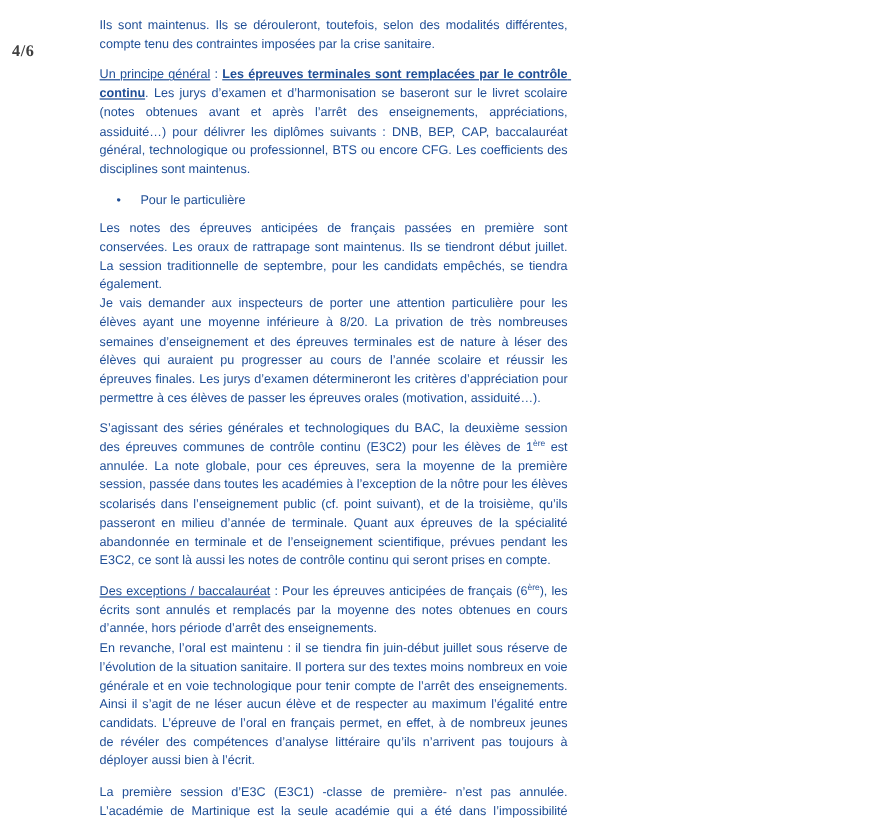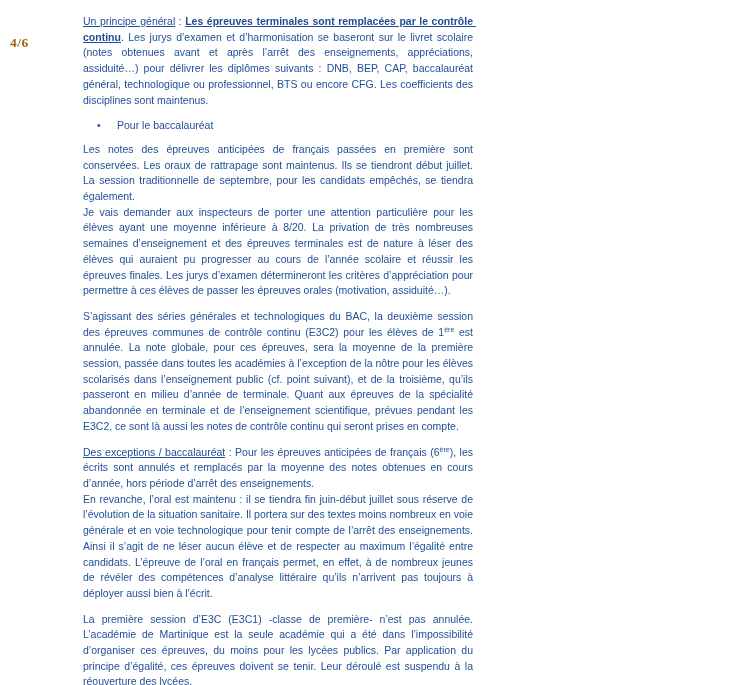--- a/index.html
+++ b/index.html
@@ -11,21 +11,21 @@
     font-family: "Liberation Sans", sans-serif;
     overflow: hidden;
   }
   .page-num {
     position: absolute;
     left: 10px;
     top: 35px;
     font-family: "Liberation Serif", serif;
     font-weight: bold;
     font-size: 13.5px;
-    color: #a16207;
+    color: #404040;
     letter-spacing: 0.5px;
   }
   .content {
     position: absolute;
     left: 83px;
     top: 14px;
     width: 390px;
     color: #1f4e96;
     font-size: 10.5px;
     line-height: 15.7px;
@@ -49,24 +49,25 @@
   .bullet-marker { display: inline-block; width: 20px; }
 </style>
 </head>
 <body>
 
 <div class="page">
   <div class="page-num">4/6</div>
 
   <div class="content">
 
+    <p class="para"><span>Ils sont maintenus. Ils se dérouleront, toutefois, selon des modalités différentes, compte tenu des contraintes imposées par la crise sanitaire.</span></p>
 
     <p class="para"><span class="u">Un principe général</span><span> : </span><span class="u b">Les épreuves terminales sont remplacées par le contrôle continu</span><span>. Les jurys d’examen et d’harmonisation se baseront sur le livret scolaire (notes obtenues avant et après l’arrêt des enseignements, appréciations, assiduité…) pour délivrer les diplômes suivants : DNB, BEP, CAP, baccalauréat général, technologique ou professionnel, BTS ou encore CFG. Les coefficients des disciplines sont maintenus.</span></p>
 
-    <div class="bullet-row"><span class="bullet-marker">•</span><span>Pour le baccalauréat</span></div>
+    <div class="bullet-row"><span class="bullet-marker">•</span><span>Pour le particulière</span></div>
 
     <p class="para"><span>Les notes des épreuves anticipées de français passées en première sont conservées. Les oraux de rattrapage sont maintenus. Ils se tiendront début juillet. La session traditionnelle de septembre, pour les candidats empêchés, se tiendra également.
 Je vais demander aux inspecteurs de porter une attention particulière pour les élèves ayant une moyenne inférieure à 8/20. La privation de très nombreuses semaines d’enseignement et des épreuves terminales est de nature à léser des élèves qui auraient pu progresser au cours de l’année scolaire et réussir les épreuves finales. Les jurys d’examen détermineront les critères d’appréciation pour permettre à ces élèves de passer les épreuves orales (motivation, assiduité…).</span></p>
 
     <p class="para"><span>S’agissant des séries générales et technologiques du BAC, la deuxième session des épreuves communes de contrôle continu (E3C2) pour les élèves de 1</span><span class="sup">ère</span><span> est annulée. La note globale, pour ces épreuves, sera la moyenne de la première session, passée dans toutes les académies à l’exception de la nôtre pour les élèves scolarisés dans l’enseignement public (cf. point suivant), et de la troisième, qu’ils passeront en milieu d’année de terminale. Quant aux épreuves de la spécialité abandonnée en terminale et de l’enseignement scientifique, prévues pendant les E3C2, ce sont là aussi les notes de contrôle continu qui seront prises en compte.</span></p>
 
     <p class="para"><span class="u">Des exceptions / baccalauréat</span><span> : Pour les épreuves anticipées de français (6</span><span class="sup">ère</span><span>), les écrits sont annulés et remplacés par la moyenne des notes obtenues en cours d’année, hors période d’arrêt des enseignements.
 En revanche, l’oral est maintenu : il se tiendra fin juin-début juillet sous réserve de l’évolution de la situation sanitaire. Il portera sur des textes moins nombreux en voie générale et en voie technologique pour tenir compte de l’arrêt des enseignements. Ainsi il s’agit de ne léser aucun élève et de respecter au maximum l’égalité entre candidats. L’épreuve de l’oral en français permet, en effet, à de nombreux jeunes de révéler des compétences d’analyse littéraire qu’ils n’arrivent pas toujours à déployer aussi bien à l’écrit.</span></p>
 
     <p class="para"><span>La première session d’E3C (E3C1) -classe de première- n’est pas annulée. L’académie de Martinique est la seule académie qui a été dans l’impossibilité d’organiser ces épreuves, du moins pour les lycées publics. Par application du principe d’égalité, ces épreuves doivent se tenir. Leur déroulé est suspendu à la réouverture des lycées.</span></p>

